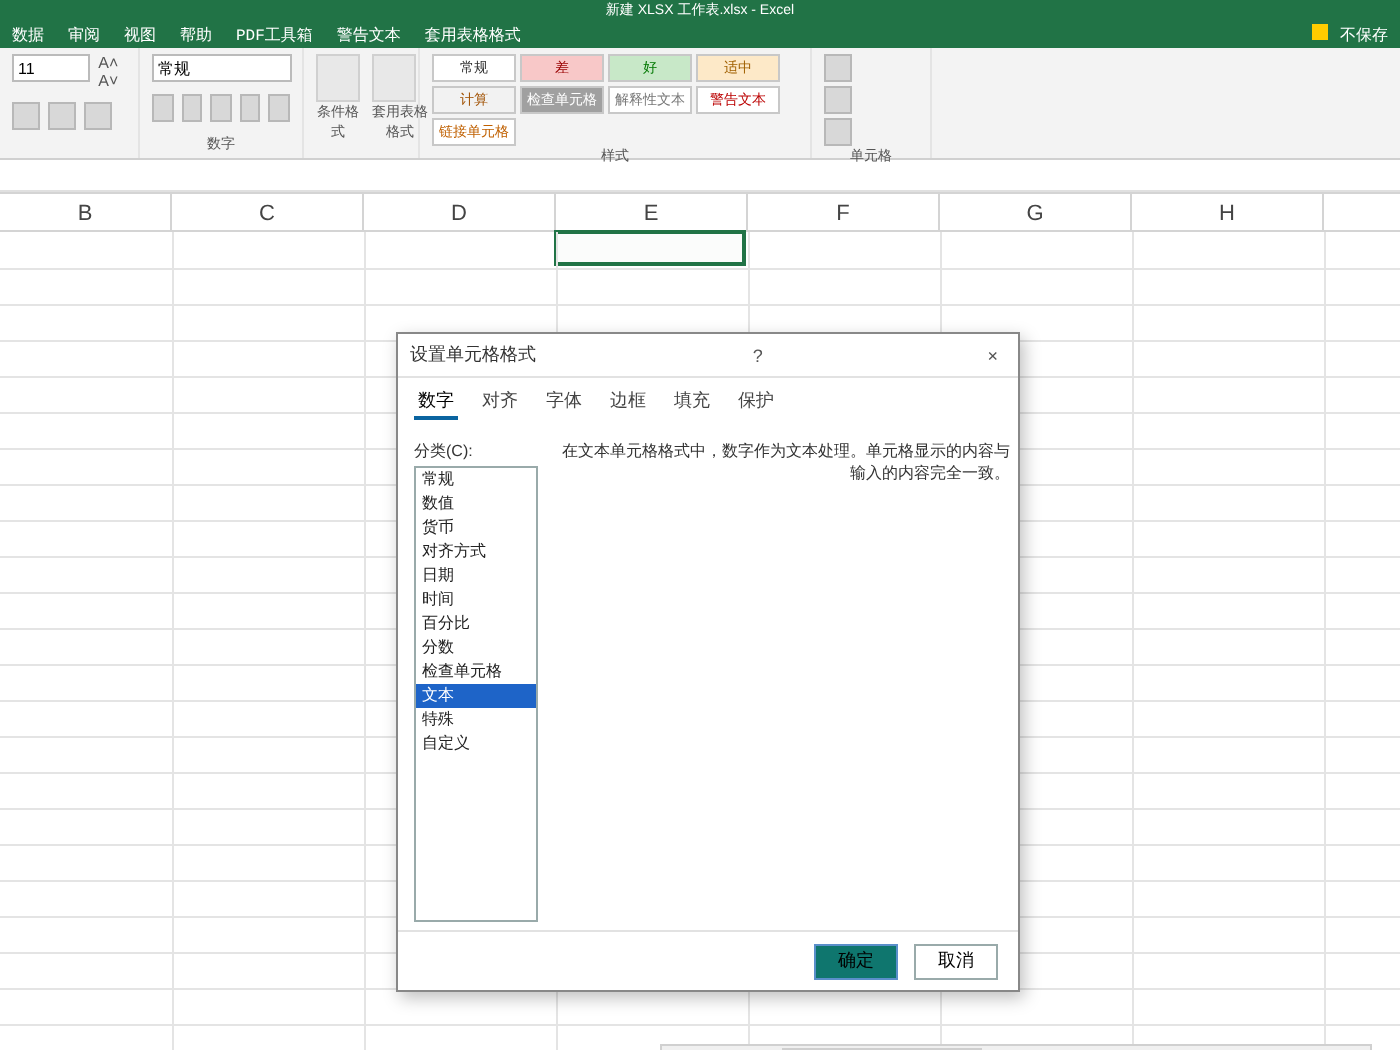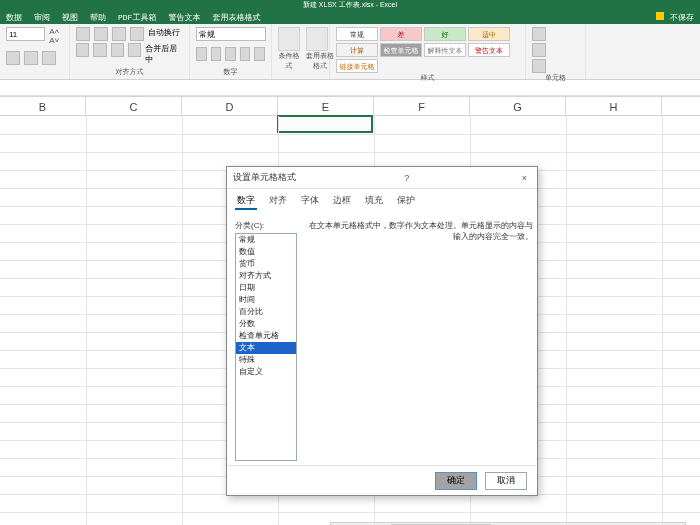--- a/index.html
+++ b/index.html
@@ -20,39 +20,39 @@
   .styles { display:flex; gap:2px; flex-wrap:wrap; width:190px;}
   .stylecell { width:42px; height:14px; border:1px solid #c8c8c8; font-size:7px; text-align:center; line-height:13px;}
   .grid { position:relative; height:440px; background:#fff;}
   .colheaders { display:flex; height:20px; border-top:1px solid #d4d4d4; border-bottom:1px solid #d4d4d4;}
   .ch { flex:none; border-right:1px solid #d4d4d4; font-size:11px; color:#444; text-align:center; line-height:20px; }
   .gridarea { position:relative; height:420px;}
   .vline { position:absolute; top:0; bottom:0; width:1px; background:#e4e4e4;}
   .hline { position:absolute; left:0; right:0; height:1px; background:#e4e4e4;}
   .selcell { position:absolute; border:2px solid #217346; background:rgba(33,115,70,0.02);}
   
-  .dialog { position:absolute; left:226px; top:166px; width:312px; height:330px; background:#fff; border:1px solid #888; box-shadow:2px 3px 8px rgba(0,0,0,.25); display:flex; flex-direction:column;}
+  .dialog { position:absolute; left:198px; top:166px; width:312px; height:330px; background:#fff; border:1px solid #888; box-shadow:2px 3px 8px rgba(0,0,0,.25); display:flex; flex-direction:column;}
   .dialog .dt { height:22px; background:#fff; border-bottom:1px solid #e2e2e2; display:flex; align-items:center; padding:0 6px;}
   .dialog .dt .tit { font-size:9px; color:#333;}
   .dialog .dt .winbtn { margin-left:auto; font-size:9px; color:#555; padding:0 4px; }
   .tabs { display:flex; gap:10px; padding:4px 8px 4px 8px; font-size:9px; color:#444;}
   .tabs .tab { padding:1px 2px; }
   .tabs .active { border-bottom:2px solid #0a64a0; color:#000;}
   .dbody { flex:1; display:flex; padding:6px 4px 4px 8px; gap:8px;}
   .left { width:62px; display:flex; flex-direction:column;}
   .cat-label{ font-size:8px; color:#333; margin-bottom:2px;}
   .catlist { flex:1; border:1px solid #9aa; background:#fff; overflow:hidden; font-size:8px; line-height:12px;}
   .catlist .it { padding:0 3px; color:#222;}
   .catlist .selitem { background:#1e64c8; color:#fff;}
   .rightpane { flex:1; font-size:8px; color:#333;}
   .rightpane .prev { margin-bottom:10px; }
   .desc { font-size:8px; color:#333; line-height:11px;text-align:right;}
   .dfoot { height:30px; border-top:1px solid #e2e2e2; display:flex; justify-content:flex-end; align-items:center; gap:8px; padding:0 10px;}
   .btn { min-width:42px; height:18px; border:1px solid #9aa; font-size:9px; display:flex; align-items:center; justify-content:center;}
-  .btn.primary { background:#a3a3a3; border-color:#5a8fca;}
+  .btn.primary { background:#0f766e; border-color:#5a8fca;}
   .scrollbar-h { position:absolute; left:330px; right:14px; bottom:2px; height:12px; background:#f0f0f0; border:1px solid #d0d0d0;}
   .scrollbar-h .thumb{ position:absolute; left:60px; width:100px; top:1px; bottom:1px; background:#cfcfcf;}
   .formula-bar-gap{height:16px;background:#fff;border-bottom:1px solid #e0e0e0;}
 </style>
 </head>
 <body>
 
 <div class="titlebar">
   <span>新建 XLSX 工作表.xlsx - Excel</span>
 </div>
@@ -76,37 +76,20 @@
     <div class="rrow">
       <div class="sel">11</div>
       <span style="font-size:8px;color:#555">A˄ A˅</span>
     </div>
     <div class="rrow">
       <div class="ico"></div>
       <div class="ico"></div>
       <div class="ico"></div>
     </div>
     <div class="lbl8">&nbsp;</div>
-  </div>
-  <div class="rgroup" style="width:120px">
-    <div class="rrow">
-      <div class="ico"></div>
-      <div class="ico"></div>
-      <div class="ico"></div>
-      <div class="ico"></div>
-      <span style="font-size:8px">自动换行</span>
-    </div>
-    <div class="rrow">
-      <div class="ico"></div>
-      <div class="ico"></div>
-      <div class="ico"></div>
-      <div class="ico"></div>
-      <span style="font-size:8px">合并后居中</span>
-    </div>
-    <div class="lbl8">对齐方式</div>
   </div>
   <div class="rgroup" style="width:82px">
     <div class="sel" style="width:70px">常规</div>
     <div class="rrow">
       <div class="ico"></div>
       <div class="ico"></div>
       <div class="ico"></div>
       <div class="ico"></div>
       <div class="ico"></div>
     </div>

